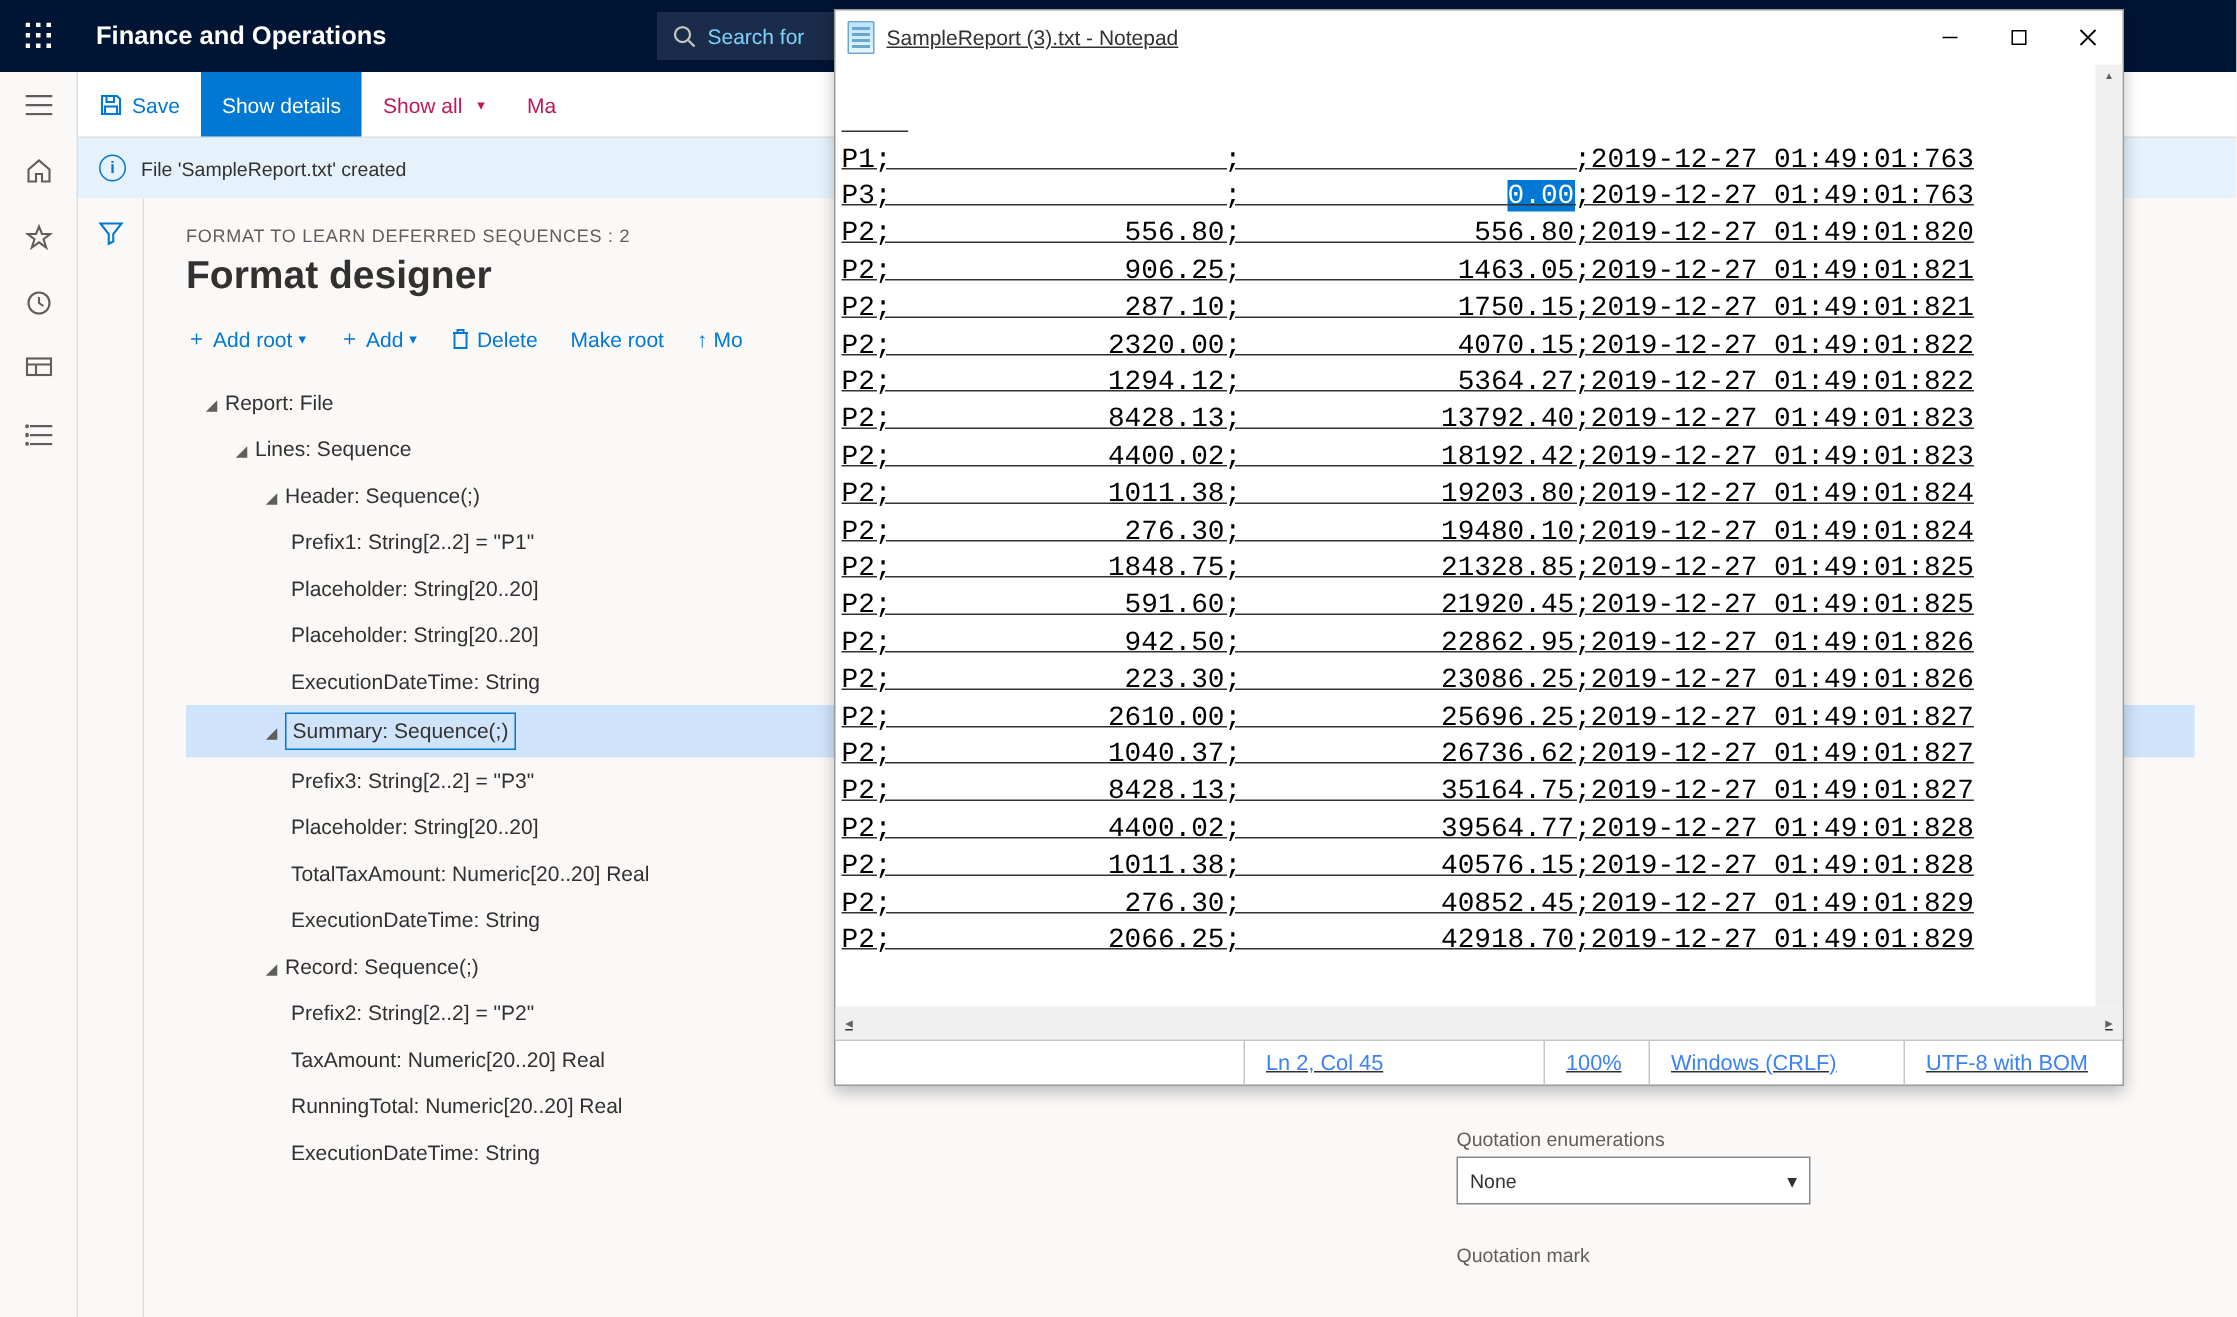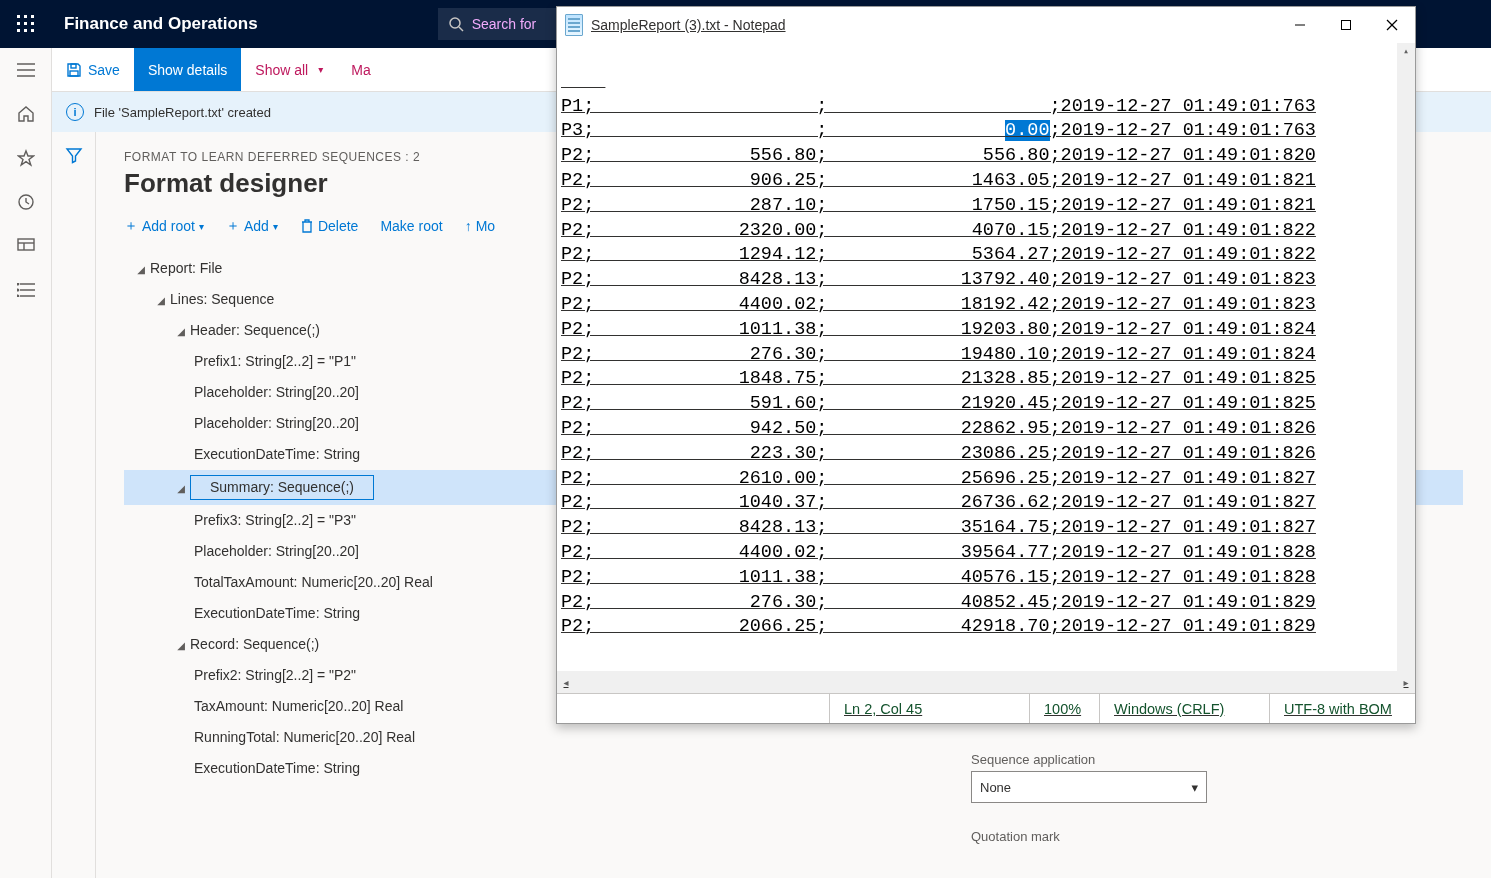--- a/index.html
+++ b/index.html
@@ -2,21 +2,21 @@
 <html><head>
 <meta charset="utf-8">
 <style>
 * { box-sizing: border-box; margin: 0; padding: 0; }
 body { font-family: "Segoe UI", Arial, sans-serif; font-size: 14px; color: #323130; background: #faf9f8; width: 1491px; height: 878px; overflow: hidden; position: relative; }
 
 
 .topbar { height: 48px; background: #001433; color: white; display: flex; align-items: center; }
 .topbar .waffle { width: 52px; display: flex; align-items: center; justify-content: center; height: 100%; cursor: pointer; }
 .topbar .app-name { font-size: 17px; font-weight: 600; padding-left: 12px; flex-shrink: 0; }
-.topbar .search-box { margin-left: 180px; background: #1a2c49; height: 32px; display: flex; align-items: center; padding: 0 10px; color: #f0abfc; width: 130px; }
+.topbar .search-box { margin-left: 180px; background: #1a2c49; height: 32px; display: flex; align-items: center; padding: 0 10px; color: #7dd3fc; width: 130px; }
 .topbar .search-box .mag { margin-right: 8px; }
 
 
 .rail { position: absolute; left: 0; top: 48px; bottom: 0; width: 52px; background: #faf9f8; border-right: 1px solid #e1dfdd; display: flex; flex-direction: column; align-items: center; padding-top: 12px; gap: 24px; }
 .rail .ic { width: 20px; height: 20px; display: flex; align-items: center; justify-content: center; color: #605e5c; cursor: pointer; }
 
 
 .cmdbar { position: absolute; left: 52px; top: 48px; right: 0; height: 44px; background: #fff; border-bottom: 1px solid #e1dfdd; display: flex; align-items: stretch; }
 .cmdbar .item { display: flex; align-items: center; padding: 0 14px; font-size: 14px; color: #be185d; cursor: pointer; gap: 6px; }
 .cmdbar .item.save { color: #0078d4; }
@@ -40,21 +40,21 @@
 .toolbar .chev { font-size: 10px; }
 
 .tree { margin-top: 18px; font-size: 14px; line-height: 1.5; }
 .tree .node { padding: 5px 0 5px 0; white-space: nowrap; }
 .tree .caret { display: inline-block; width: 14px; text-align: center; font-size: 10px; color: #605e5c; margin-right: 2px; }
 .tree .lvl0 { padding-left: 10px; }
 .tree .lvl1 { padding-left: 30px; }
 .tree .lvl2 { padding-left: 50px; }
 .tree .lvl3 { padding-left: 70px; }
 .tree .selected-row { background: #cfe4fa; }
-.tree .selected-row .label { border: 1px solid #0078d4; padding: 1px 19px; display: inline-block; background:#cfe4fa; }
+.tree .selected-row .label { border: 1px solid #0078d4; padding: 1px 4px; display: inline-block; background:#cfe4fa; }
 
 
 .proppanel { position: absolute; right: 260px; bottom: 30px; width: 260px; font-size: 13px; color: #605e5c; }
 .proppanel label { display: block; margin-bottom: 4px; }
 .proppanel .sel { width: 236px; height: 32px; border: 1px solid #8a8886; background: #fff; display: flex; align-items: center; justify-content: space-between; padding: 12px 8px; color: #323130; }
 
 
 .notepad { position: absolute; left: 556px; top: 6px; width: 860px; height: 718px; background: #fff; border: 1px solid #9a9a9a; box-shadow: 0 4px 10px rgba(0,0,0,.25); display: flex; flex-direction: column; font-family: "Segoe UI", Arial, sans-serif; text-decoration: underline; }
 .np-title { height: 36px; display: flex; align-items: center; padding-left: 8px; font-size: 14px; }
 .np-title .np-icon { width: 18px; height: 22px; margin-right: 8px; background: linear-gradient(#bde3ff,#e8f6ff); border: 1px solid #6aa7cf; border-radius: 1px; position: relative; }
@@ -63,21 +63,21 @@
 .np-title .winbtn { width: 46px; height: 36px; display: flex; align-items: center; justify-content: center; cursor: pointer; }
 .np-menu { height: 28px; display: flex; align-items: center; gap: 18px; padding: 0 14px; font-size: 15px; border-bottom: 1px solid #e1dfdd; }
 .np-menu span { cursor: pointer; }
 .np-body { flex: 1; font-family: Consolas, "Courier New", monospace; font-size: 18.5px; line-height: 24.8px; padding: 2px 0 0 4px; white-space: pre; overflow: hidden; color: #000; position: relative; }
 .np-body .hl { background: #0078d4; color: #fff; }
 .np-scroll { position: absolute; right: 0; top: 0; bottom: 0; width: 18px; background: #f0f0f0; }
 .np-scroll .up, .np-scroll .dn { height: 18px; display:flex; align-items:center; justify-content:center; font-size:10px; color:#606060; }
 .np-hscroll { height: 22px; background: #f0f0f0; display:flex; align-items:center; }
 .np-hscroll .lt, .np-hscroll .rt { width:18px; text-align:center; font-size:10px; color:#606060; }
 .np-hscroll .track { flex:1; }
-.np-status { height: 30px; border-top: 1px solid #c8c6c4; display: flex; font-size: 14.5px; color: #14532d; }
+.np-status { height: 30px; border-top: 1px solid #c8c6c4; display: flex; font-size: 14.5px; color: #3b82f6; }
 .np-status .cell { border-left: 1px solid #c8c6c4; padding: 4px 14px; display:flex; align-items:center; }
 .np-status .grow { flex: 1; border-left: none; }
 svg { display: block; }
 </style>
 </head>
 <body>
 
 <div class="topbar">
   <div class="waffle">
     <svg width="18" height="18" viewBox="0 0 18 18">
@@ -230,21 +230,21 @@
       <div class="node lvl2"><span class="caret">◢</span><span>Record: Sequence(;)</span></div>
       <div class="node lvl3"><span>Prefix2: String[2..2] = "P2"</span></div>
       <div class="node lvl3"><span>TaxAmount: Numeric[20..20] Real</span></div>
       <div class="node lvl3"><span>RunningTotal: Numeric[20..20] Real</span></div>
       <div class="node lvl3"><span>ExecutionDateTime: String</span></div>
     </div>
   </div>
 </div>
 
 <div class="proppanel">
-  <label>Sequence application</label>
+  <label>Quotation enumerations</label>
   <div class="sel">
     <span>None</span>
     <span>▾</span>
   </div>
   <label style="margin-top:26px">Quotation mark</label>
 </div>
 
 <div class="notepad">
   <div class="np-title">
     <div class="np-icon"></div>

